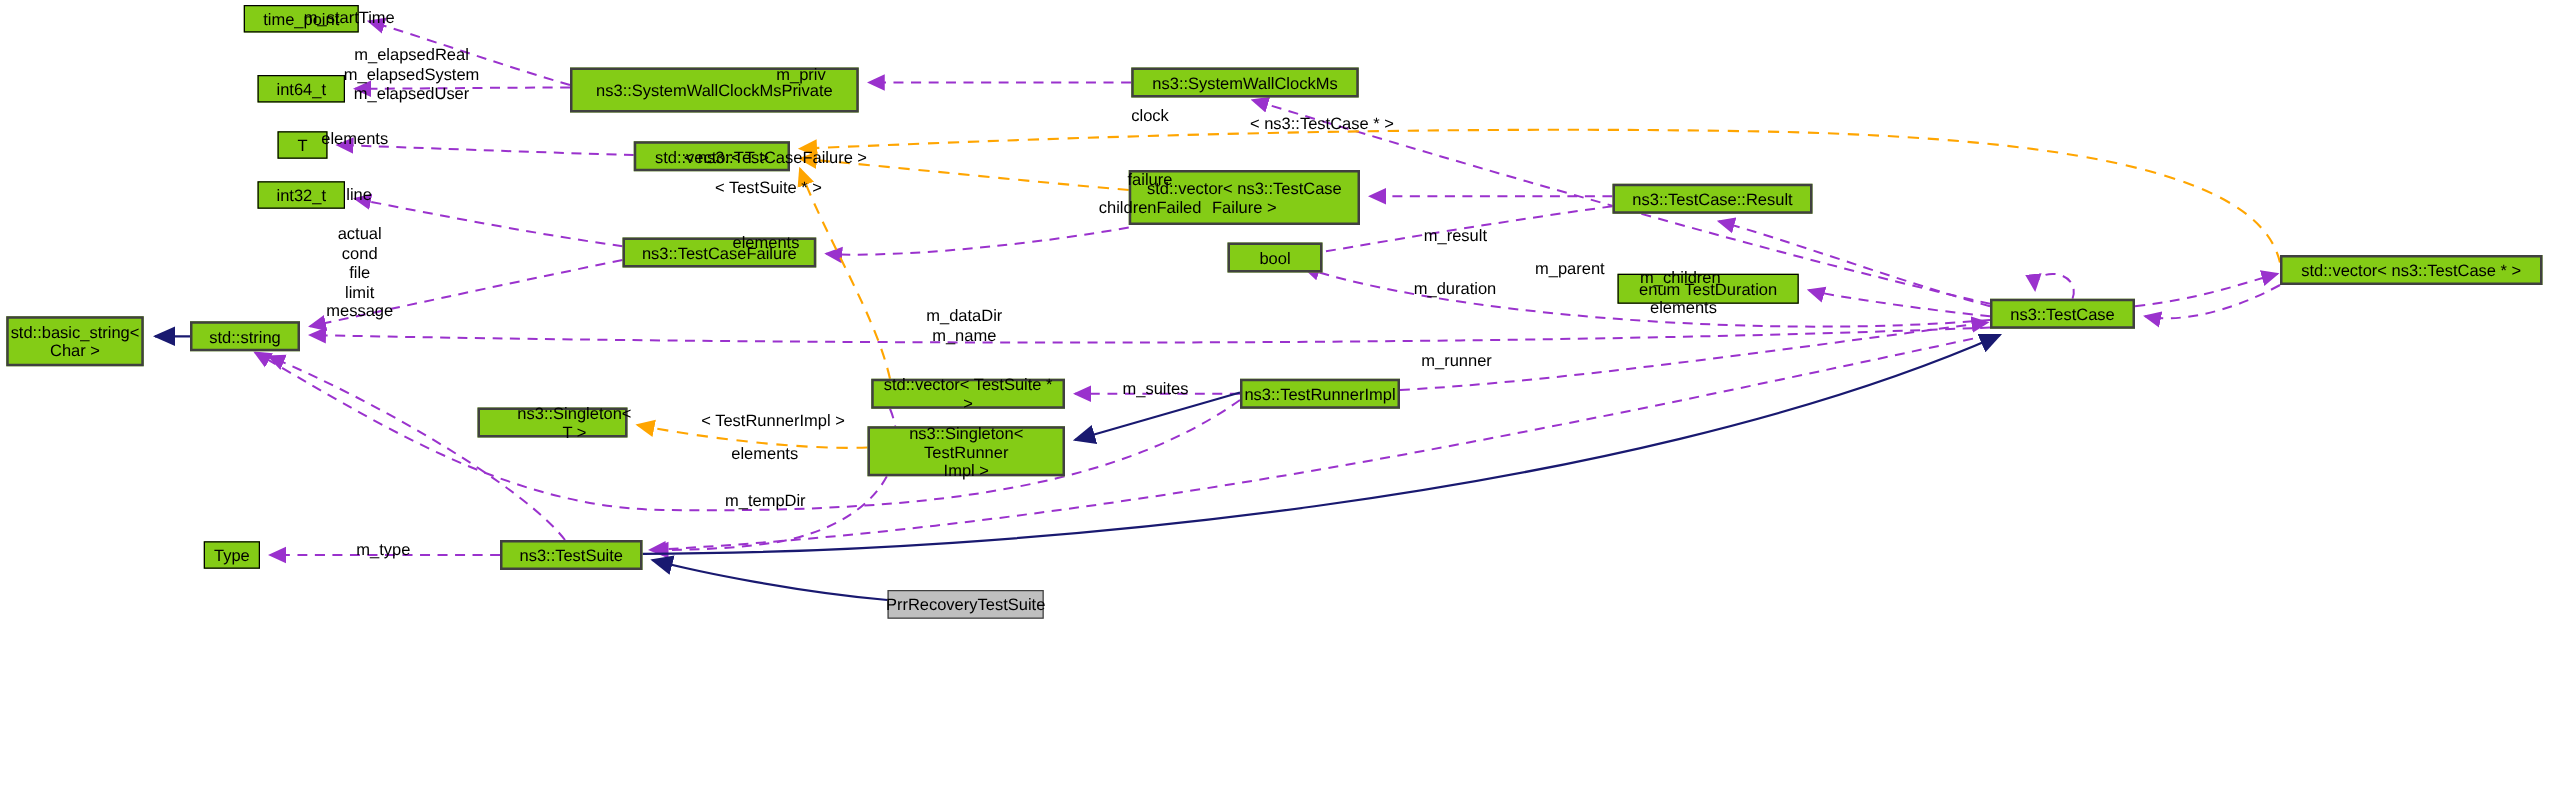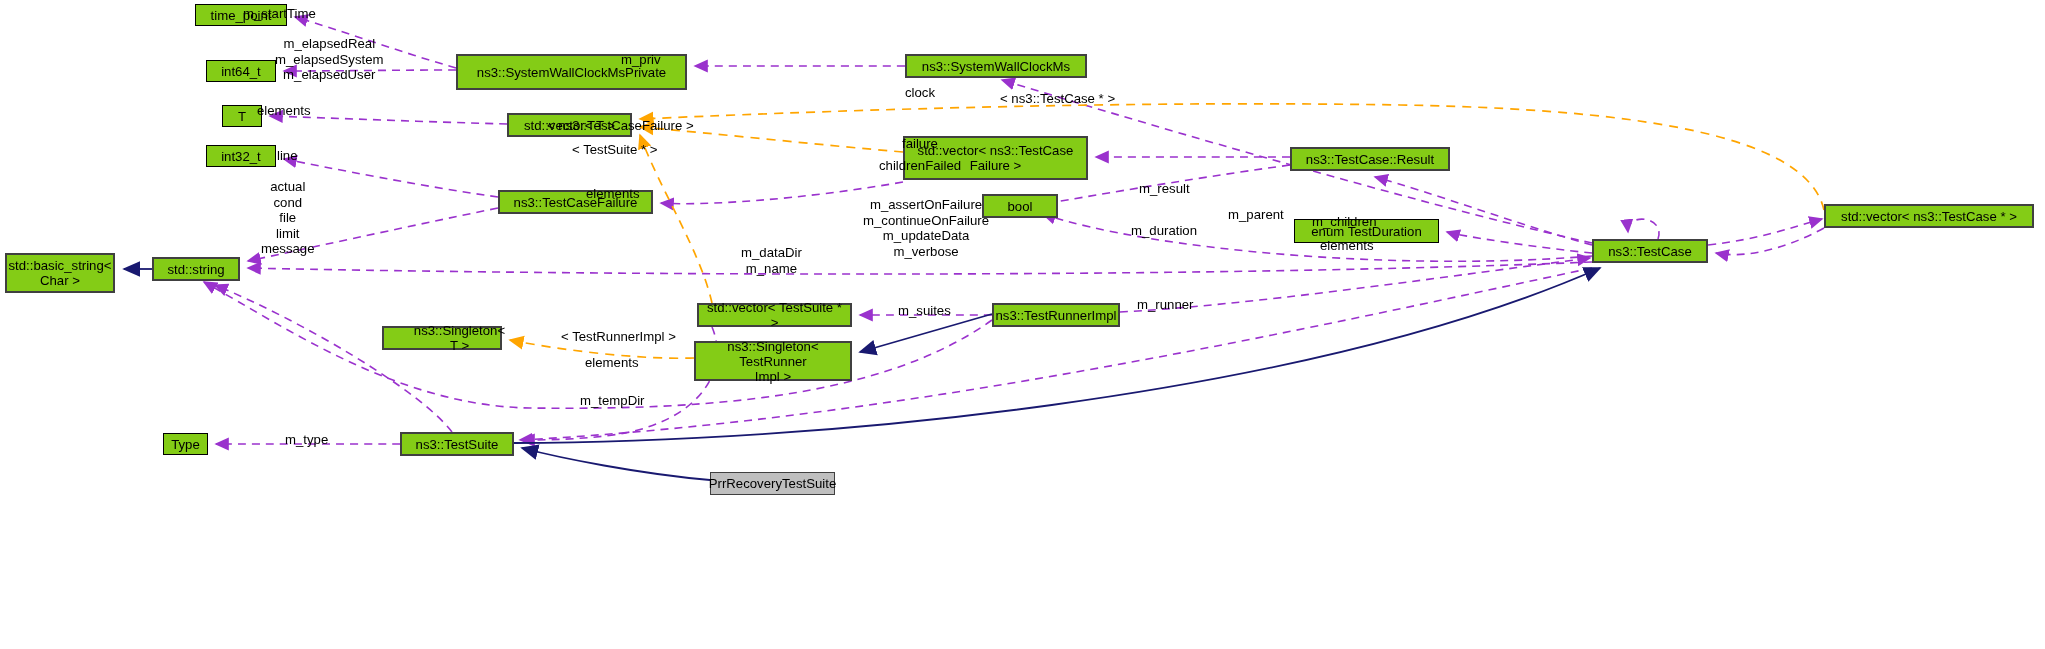--- a/index.html
+++ b/index.html
@@ -232,33 +232,29 @@
 file
 limit
 message</div>
 
   <div class="edge-label purple-lab" style="left:586px;top:186px;">elements</div>
 
   <div class="edge-label purple-lab" style="left:1228px;top:207px;">m_parent</div>
 
   <div class="edge-label purple-lab" style="left:1312px;top:214px;">m_children</div>
 
-  <div class="edge-label purple-lab" style="left:863px;top:197px;">m_assertOnFailure
-m_continueOnFailure
-m_updateData
-m_verbose</div>
 
   <div class="edge-label purple-lab" style="left:1131px;top:223px;">m_duration</div>
 
   <div class="edge-label purple-lab" style="left:1320px;top:238px;">elements</div>
 
   <div class="edge-label purple-lab" style="left:741px;top:245px;">m_dataDir
 m_name</div>
 
-  <div class="edge-label purple-lab" style="left:1137px;top:297px;">m_runner</div>
+  <div class="edge-label purple-lab" style="left:1137px;top:281px;">m_runner</div>
 
   <div class="edge-label purple-lab" style="left:898px;top:303px;">m_suites</div>
 
   <div class="edge-label orange-lab" style="left:561px;top:329px;">&lt; TestRunnerImpl &gt;</div>
 
   <div class="edge-label purple-lab" style="left:585px;top:355px;">elements</div>
 
   <div class="edge-label purple-lab" style="left:580px;top:393px;">m_tempDir</div>
 
   <div class="edge-label purple-lab" style="left:265px;top:432px;padding-left:20px;">m_type</div>

